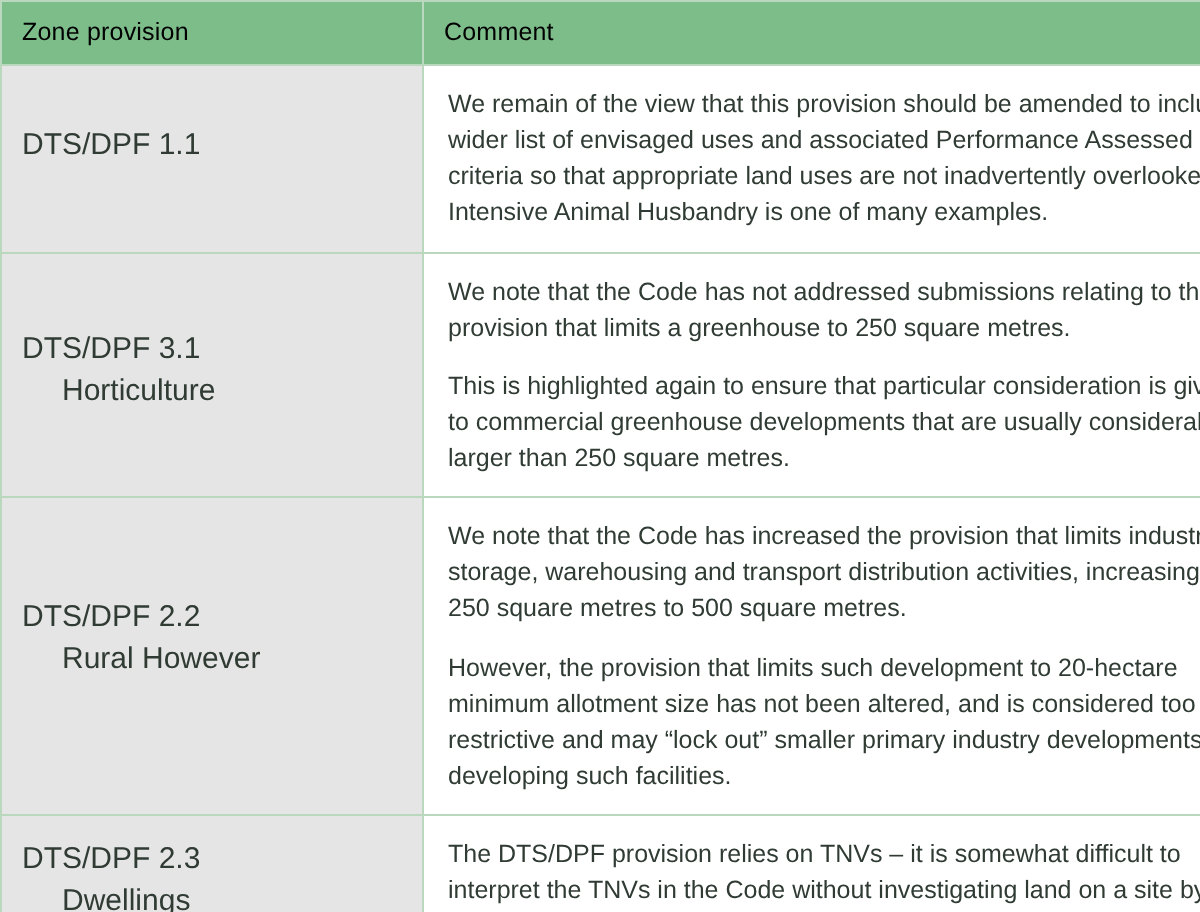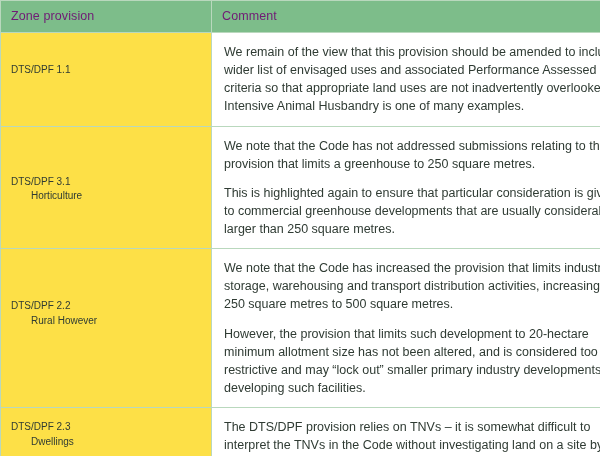--- a/index.html
+++ b/index.html
@@ -22,36 +22,36 @@
     width: 600px;
     table-layout: fixed;
   }
   table.provision-table th,
   table.provision-table td {
     vertical-align: top;
     border: 1px solid #b9d8bd;
   }
   thead th {
     background: #7dbd8a;
-    color: #701a75;
+    color: #000000;
     font-size: 12.5px;
     font-weight: normal;
     text-align: left;
     padding: 8px 10px 9px 10px;
     border: 1px solid #7dbd8a;
     letter-spacing: 0.1px;
   }
   thead th.col-zone { width: 190px; }
   thead th.col-comment { width: 410px; }
 
   td.zone-cell {
     width: 190px;
-    background: #fde047;
+    background: #e5e5e5;
     color: #2f3b33;
-    font-size: 10px;
+    font-size: 15px;
     line-height: 1.35;
     padding: 10px 10px 10px 10px;
     border-left: 1px solid #cfe6d3;
     border-right: 1px solid #cfe6d3;
     border-top: 1px solid #cfe6d3;
     border-bottom: 1px solid #cfe6d3;
   }
   td.comment-cell {
     width: 410px;
     background: #ffffff;
@@ -72,21 +72,21 @@
   }
   .zone-line {
     display: block;
   }
   .zone-line + .zone-line {
     margin-top: 1px;
     margin-left: 20px;
   }
   
   tr.row-r0 td.zone-cell { padding-top: 30px; }
-  tr.row-r1 td.zone-cell { padding-top: 48px; }
+  tr.row-r1 td.zone-cell { padding-top: 38px; }
   tr.row-r2 td.zone-cell { padding-top: 50px; }
   tr.row-r3 td.zone-cell { padding-top: 12px; }
 </style>
 </head>
 <body>
 
 <div class="table-wrap">
   <table class="provision-table">
     <thead>
       <tr>

